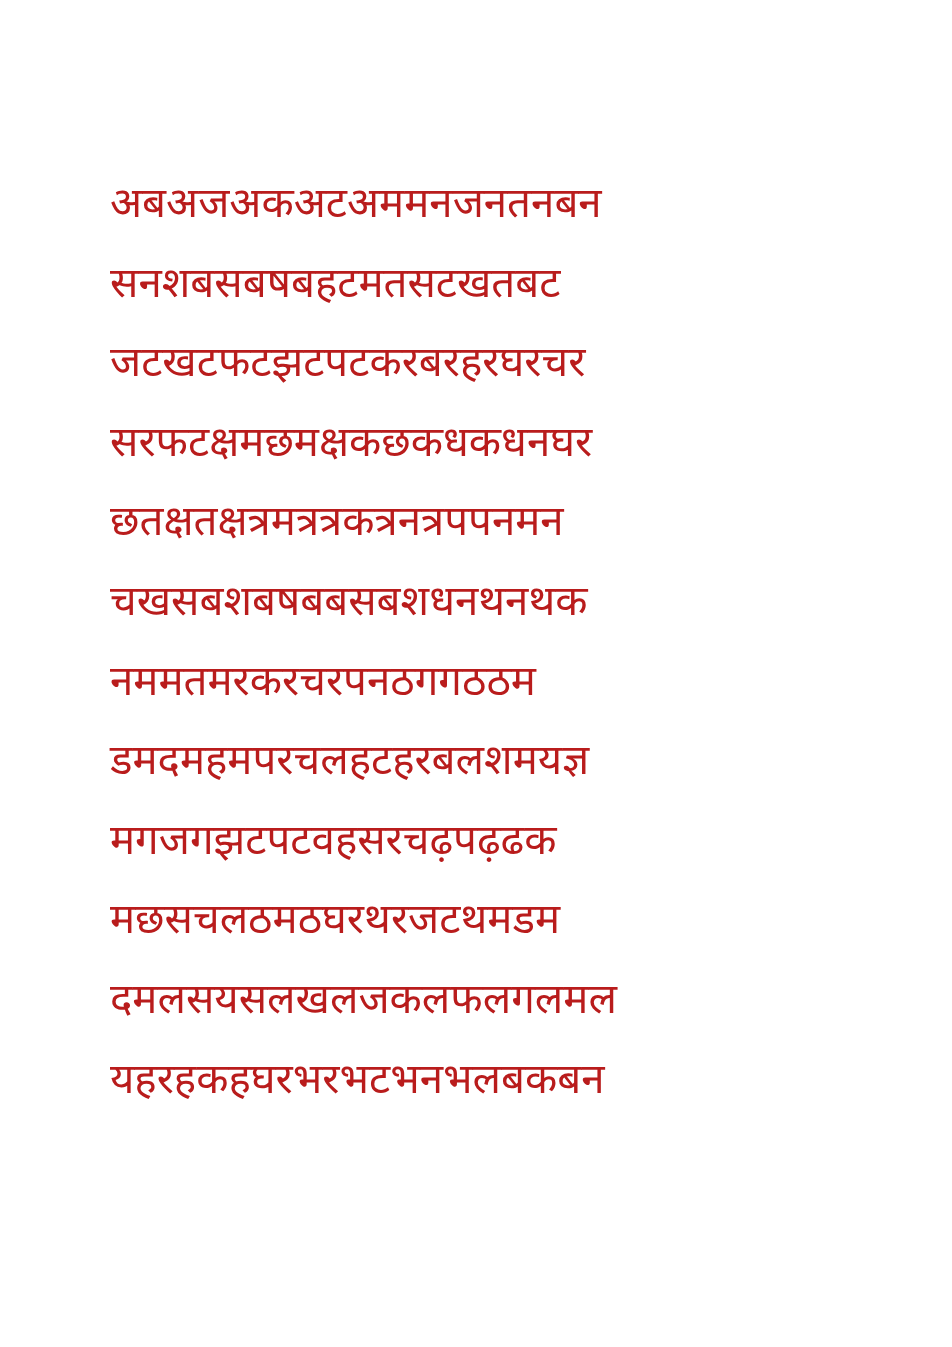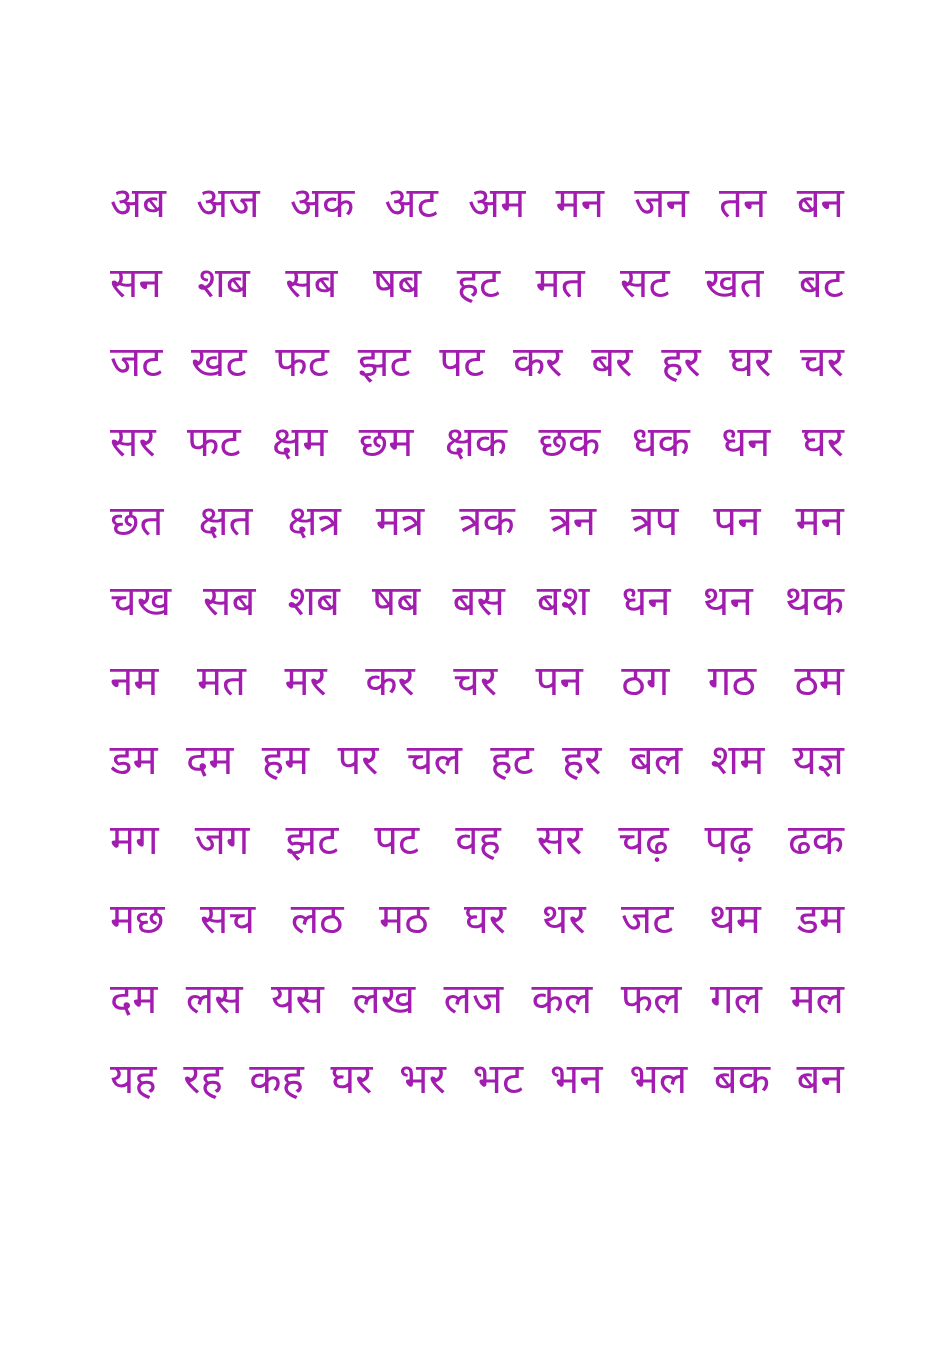--- a/index.html
+++ b/index.html
@@ -18,27 +18,26 @@
     width: 952px;
     height: 1347px;
     background: #ffffff;
     padding: 163px 108px 0 110px;
   }
   .word-grid {
     width: 100%;
   }
   .word-row {
     display: flex;
-    justify-content: space-between;
     align-items: baseline;
     height: 79.6px;
     line-height: 79.6px;
     font-size: 42px;
     font-weight: 400;
-    color: #a21caf;
+    color: #b91c1c;
     white-space: nowrap;
   }
   .word {
     display: inline-block;
   }
 </style>
 </head>
 <body style="background: rgb(255, 255, 255);">
 
 <main class="sheet">

